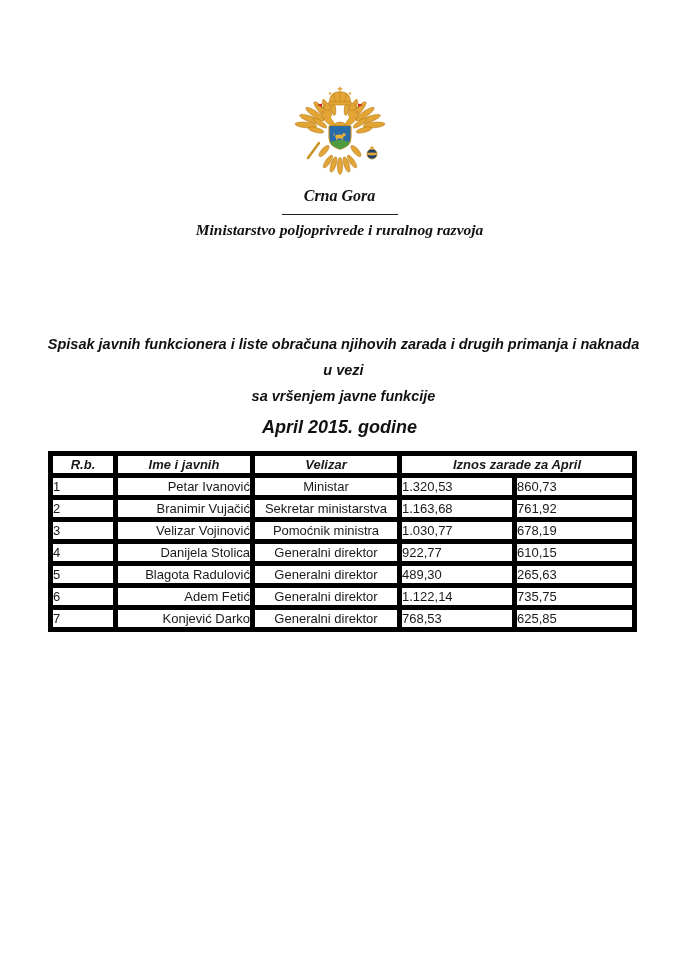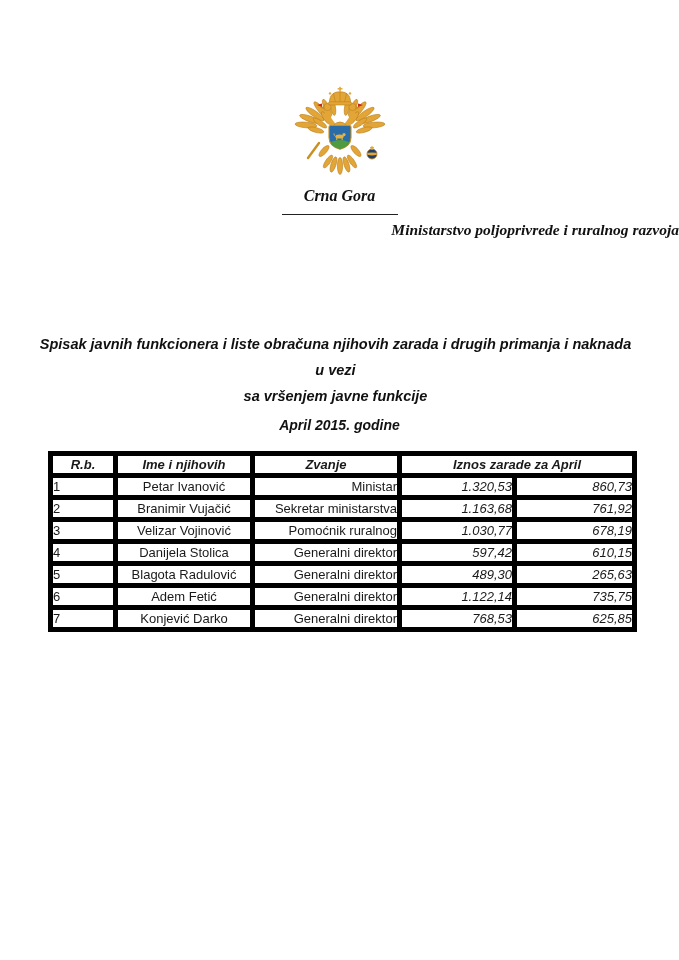--- a/index.html
+++ b/index.html
@@ -40,48 +40,48 @@
     transform: translateX(-50%);
     width: 116px;
     height: 0;
     border-bottom: 1.3px solid #222;
   }
   .ministry {
     position: absolute;
     top: 221px;
     left: 0;
     width: 100%;
-    text-align: right;
+    text-align: center;
     font-family: "Liberation Serif", serif;
     font-weight: bold;
     font-style: italic;
     font-size: 15.5px;
     color: #111;
   }
   .doc-title {
     position: absolute;
     top: 331px;
-    left: 36px;
+    left: 44px;
     width: 599px;
     text-align: center;
     font-weight: bold;
     font-style: italic;
     font-size: 14.5px;
     line-height: 26px;
     color: #111;
   }
   .period {
     position: absolute;
     top: 417px;
     left: 0;
     width: 100%;
     text-align: center;
     font-weight: bold;
     font-style: italic;
-    font-size: 14px;
+    font-size: 18px;
     color: #111;
   }
   table.salary {
     position: absolute;
     top: 451px;
     left: 48px;
     width: 584px;
     border-collapse: collapse;
     table-layout: fixed;
     font-size: 13px;
@@ -93,23 +93,23 @@
     line-height: 17px;
     white-space: nowrap;
     overflow: hidden;
   }
   table.salary th {
     font-weight: bold;
     font-style: italic;
     text-align: center;
   }
   td.col-rb   { text-align: left; padding-left: 8px; }
-  td.col-name { text-align: center; padding-left: 8px; }
-  td.col-title{ text-align: right; padding-left: 8px; }
-  td.col-bruto, td.col-neto { text-align: right; font-style: italic; }
+  td.col-name { text-align: right; padding-left: 8px; }
+  td.col-title{ text-align: center; padding-left: 8px; }
+  td.col-bruto, td.col-neto { text-align: left; }
 </style>
 </head>
 <body>
 
 <div class="page">
 
   <div class="emblem">
     <svg width="104" height="94" viewBox="0 0 104 94" xmlns="http://www.w3.org/2000/svg">
 
       <g fill="#E3A536" stroke="#B97F1C" stroke-width="0.6">
@@ -205,22 +205,22 @@
     <colgroup>
       <col style="width:65px">
       <col style="width:137px">
       <col style="width:147px">
       <col style="width:115px">
       <col style="width:120px">
     </colgroup>
     <thead>
       <tr>
         <th>R.b.</th>
-        <th>Ime i njihovih</th>
-        <th>Zvanje</th>
+        <th>Ime i javnih</th>
+        <th>Velizar</th>
         <th colspan="2">Iznos zarade za April</th>
       </tr>
     </thead>
     <tbody>
         <tr>
           <td class="col-rb">1</td>
           <td class="col-name">Petar Ivanović</td>
           <td class="col-title">Ministar</td>
           <td class="col-bruto">1.320,53</td>
           <td class="col-neto">860,73</td>
@@ -228,29 +228,29 @@
         <tr>
           <td class="col-rb">2</td>
           <td class="col-name">Branimir Vujačić</td>
           <td class="col-title">Sekretar ministarstva</td>
           <td class="col-bruto">1.163,68</td>
           <td class="col-neto">761,92</td>
         </tr>
         <tr>
           <td class="col-rb">3</td>
           <td class="col-name">Velizar Vojinović</td>
-          <td class="col-title">Pomoćnik ruralnog</td>
+          <td class="col-title">Pomoćnik ministra</td>
           <td class="col-bruto">1.030,77</td>
           <td class="col-neto">678,19</td>
         </tr>
         <tr>
           <td class="col-rb">4</td>
           <td class="col-name">Danijela Stolica</td>
           <td class="col-title">Generalni direktor</td>
-          <td class="col-bruto">597,42</td>
+          <td class="col-bruto">922,77</td>
           <td class="col-neto">610,15</td>
         </tr>
         <tr>
           <td class="col-rb">5</td>
           <td class="col-name">Blagota Radulović</td>
           <td class="col-title">Generalni direktor</td>
           <td class="col-bruto">489,30</td>
           <td class="col-neto">265,63</td>
         </tr>
         <tr>

